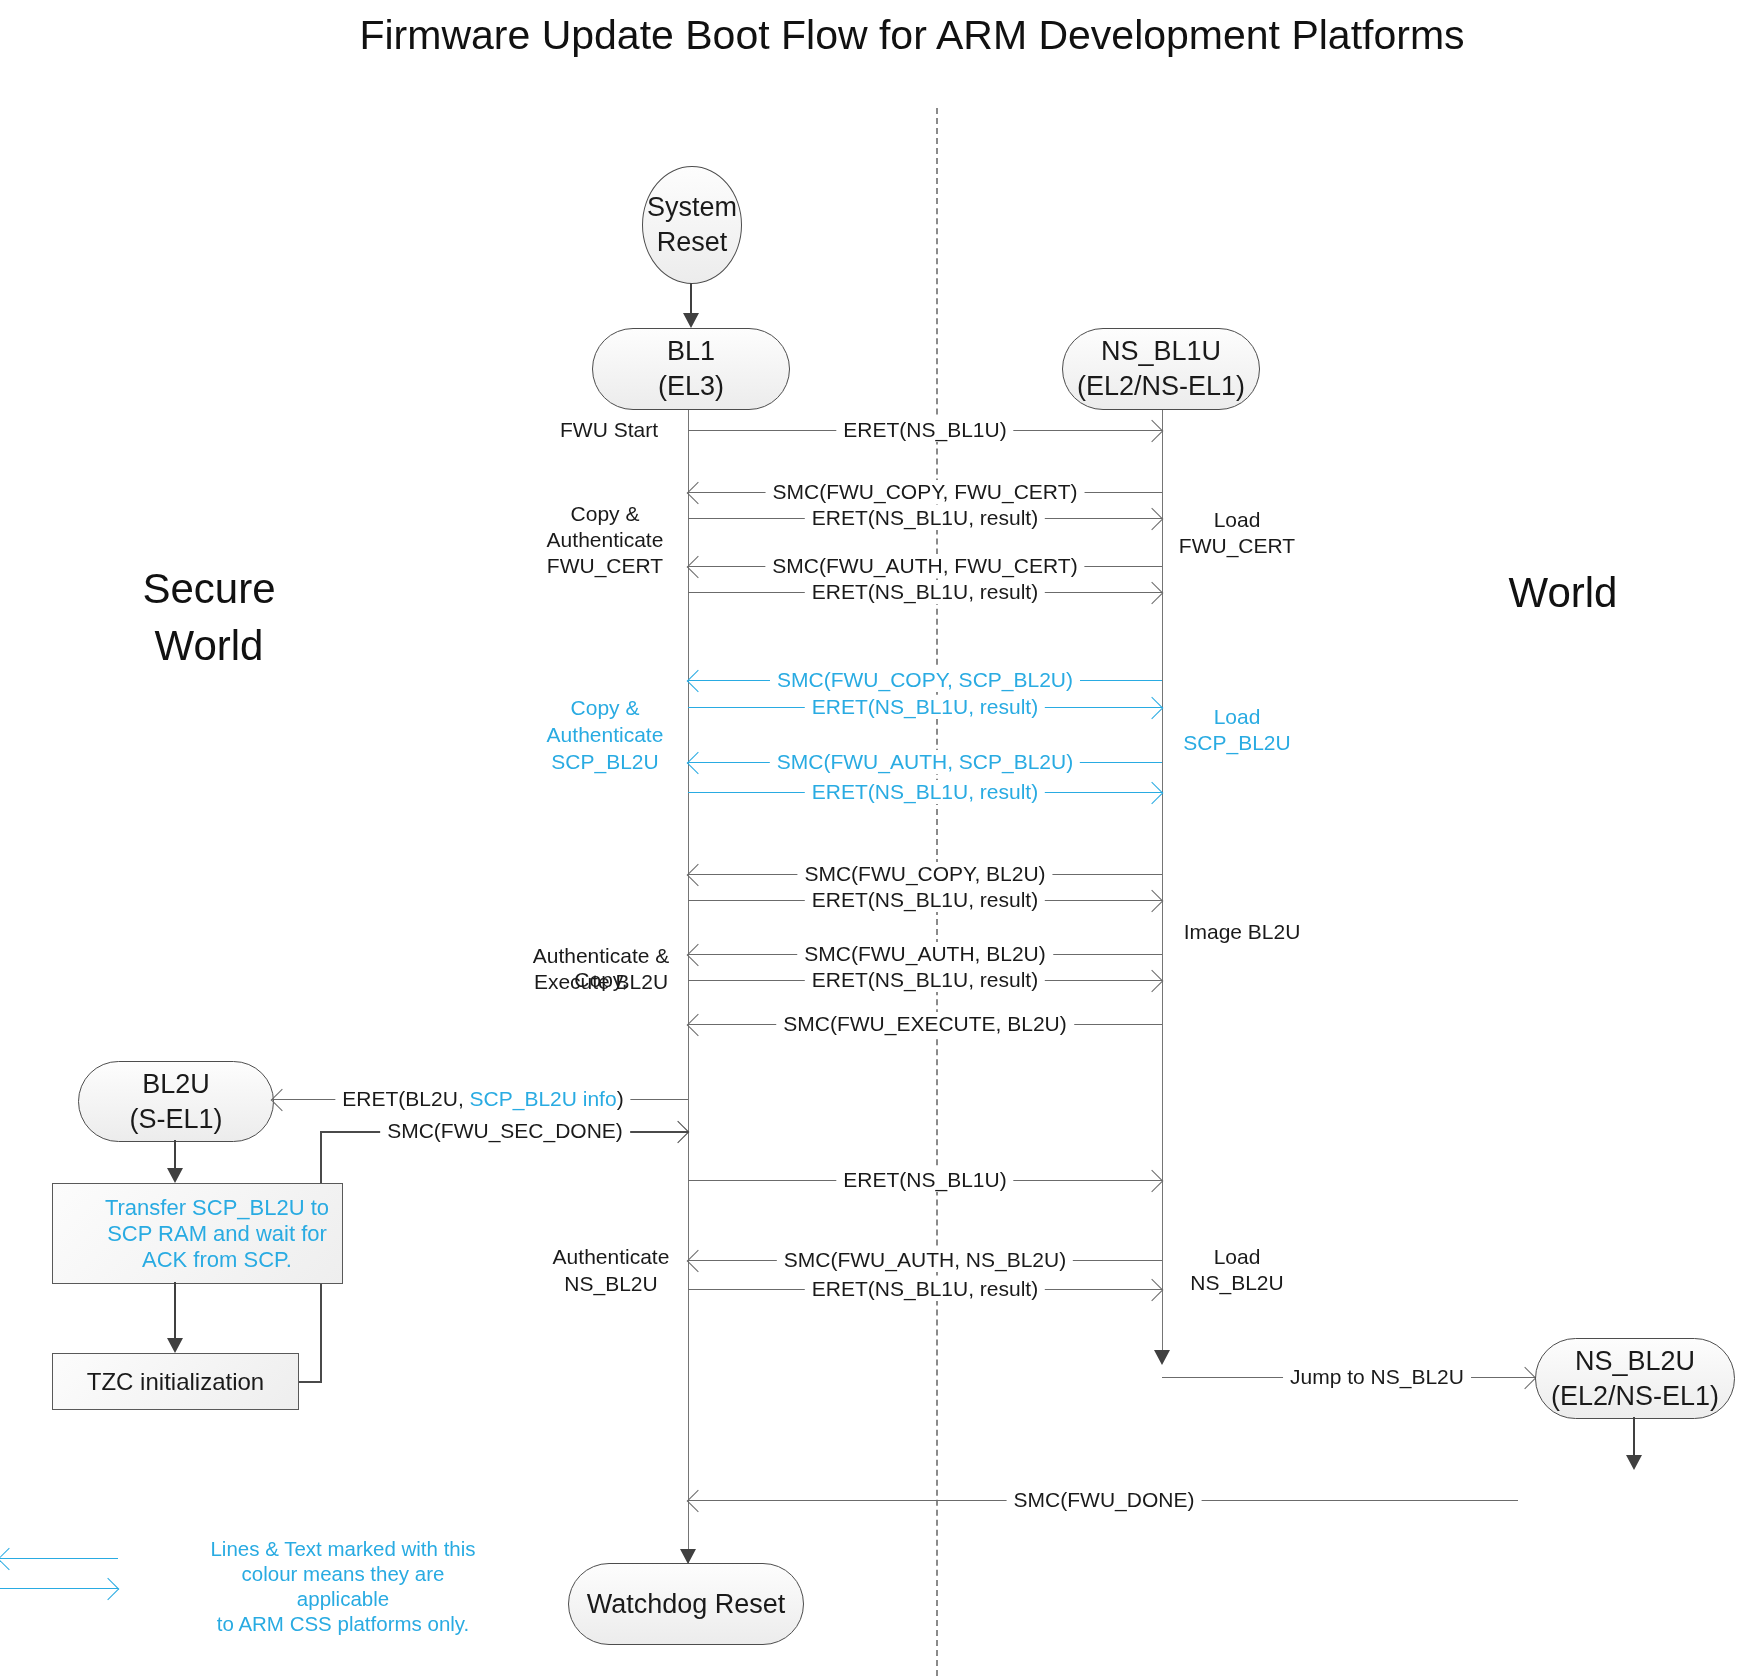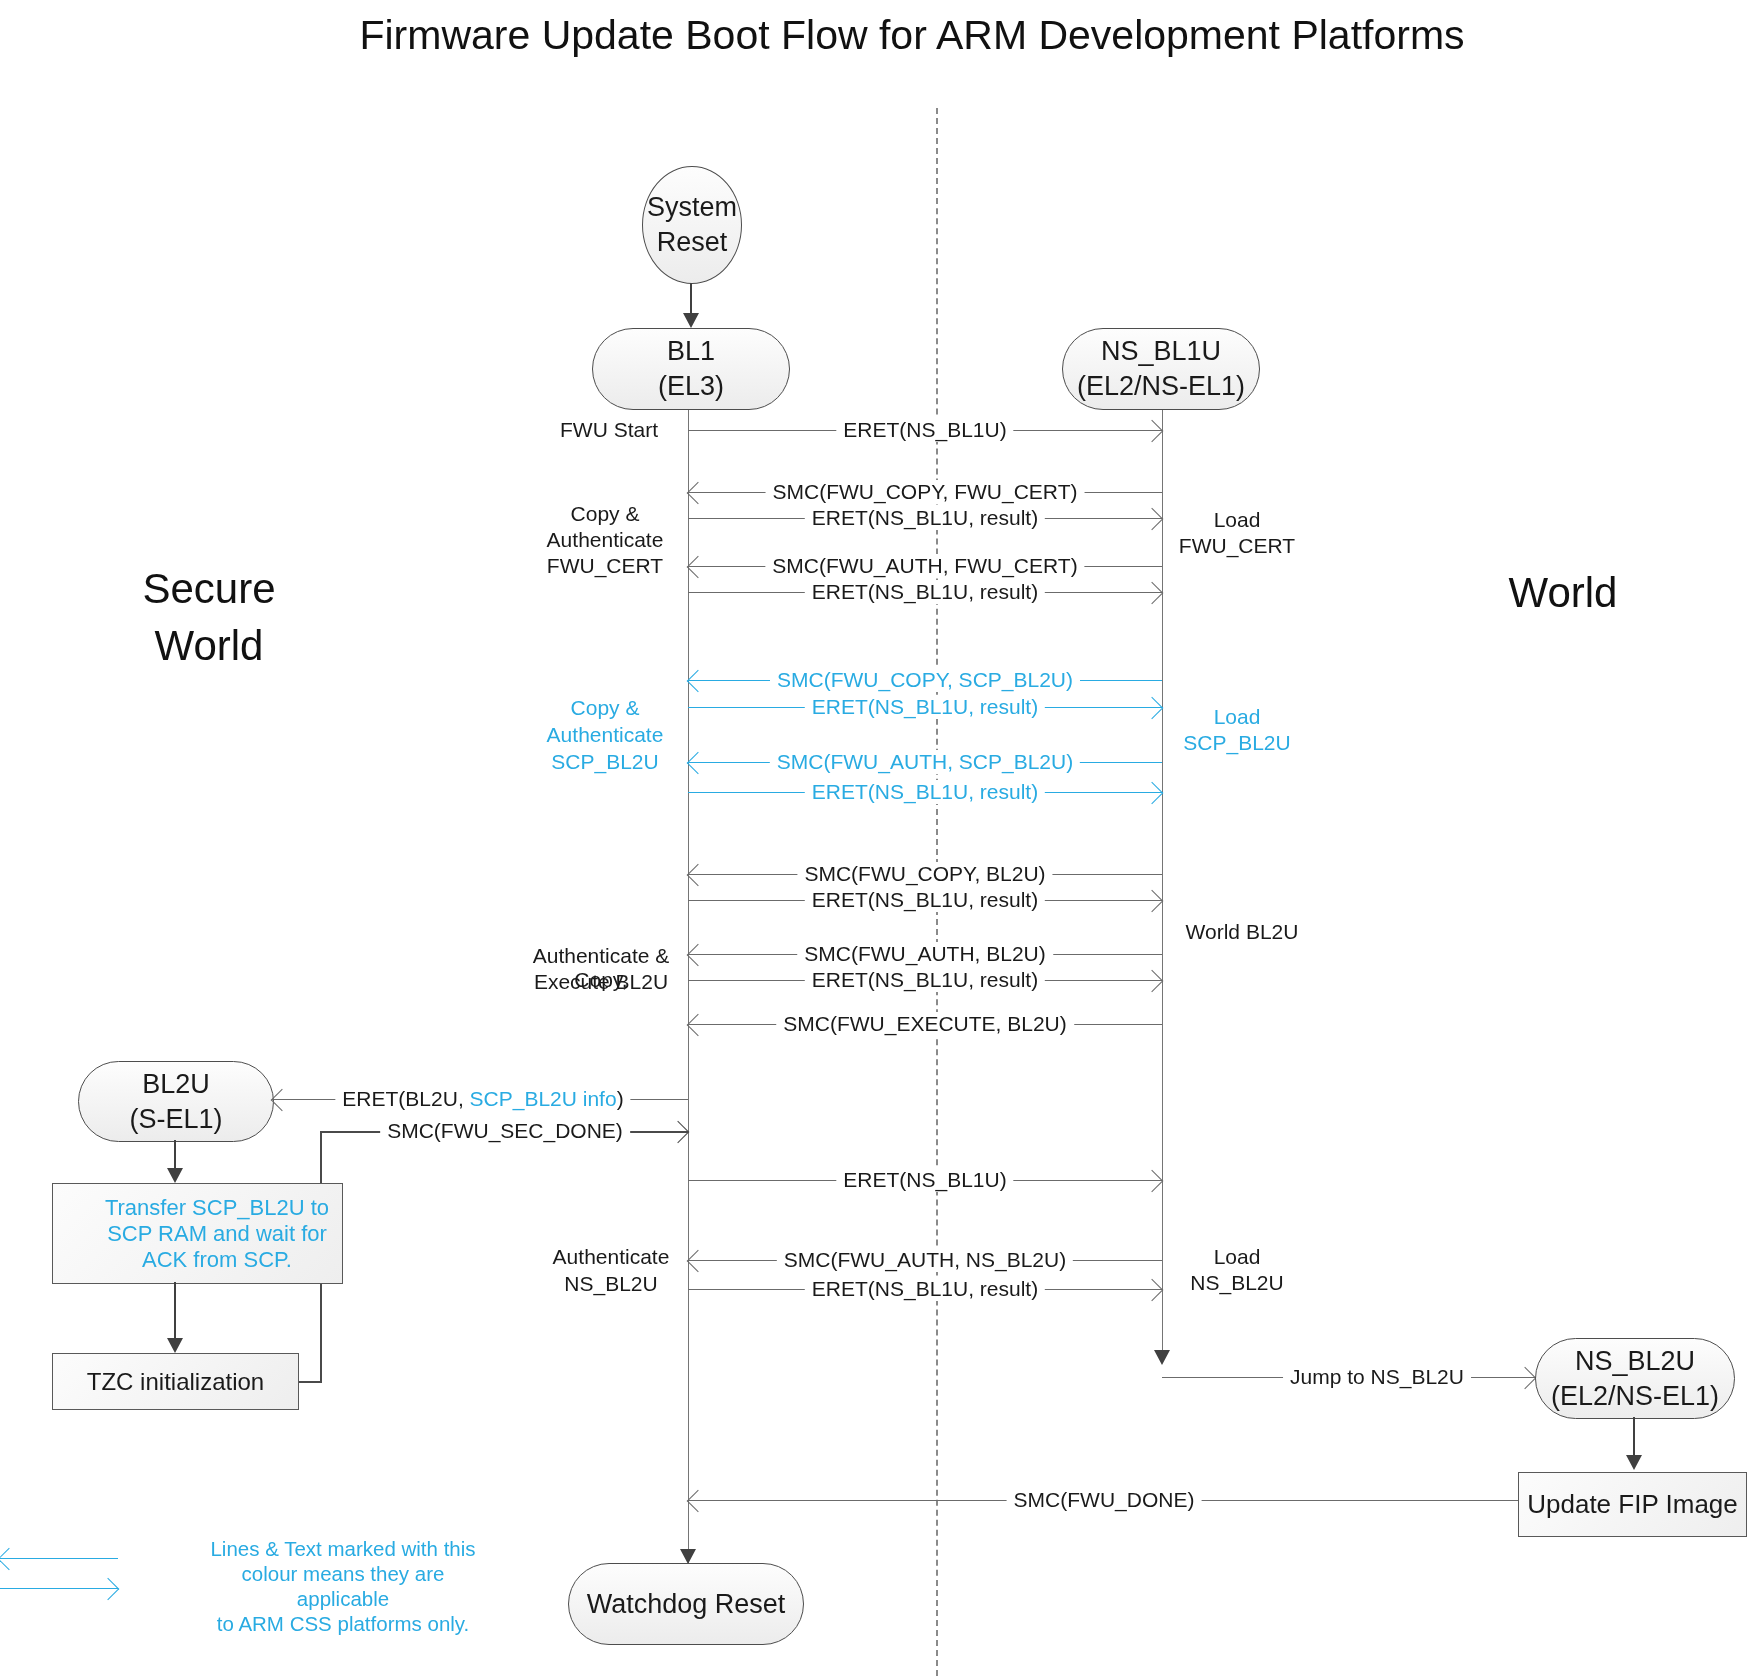--- a/index.html
+++ b/index.html
@@ -159,21 +159,21 @@
   <div class="side" style="left:601px;top:980px;">Copy,</div>
   <div class="side" style="left:601px;top:956px;">Authenticate &amp;</div>
   <div class="side" style="left:601px;top:982px;">Execute BL2U</div>
   <div class="side" style="left:611px;top:1257px;">Authenticate</div>
   <div class="side" style="left:611px;top:1284px;">NS_BL2U</div>
 
   <div class="side" style="left:1237px;top:520px;">Load</div>
   <div class="side" style="left:1237px;top:546px;">FWU_CERT</div>
   <div class="side blue-t" style="left:1237px;top:717px;">Load</div>
   <div class="side blue-t" style="left:1237px;top:743px;">SCP_BL2U</div>
-  <div class="side" style="left:1242px;top:932px;">World BL2U</div>
+  <div class="side" style="left:1242px;top:932px;">Image BL2U</div>
   <div class="side" style="left:1237px;top:1257px;">Load</div>
   <div class="side" style="left:1237px;top:1283px;">NS_BL2U</div>
 
   <div class="node" style="left:78px;top:1061px;width:194px;height:79px;">
     <div>BL2U</div>
     <div>(S-EL1)</div>
   </div>
   <div class="msg" style="left:272px;top:1099px;width:416px;"></div>
   <div class="chev l" style="left:274px;top:1091.5px;"></div>
   <div class="mlabel" style="left:483px;top:1099px;"><span>ERET(BL2U, </span><span class="blue-t">SCP_BL2U info</span><span>)</span></div>
@@ -200,23 +200,20 @@
   <div class="msg" style="left:1162px;top:1377px;width:373px;"></div>
   <div class="chev r" style="left:1517px;top:1369.5px;"></div>
   <div class="mlabel" style="left:1377px;top:1377px;">Jump to NS_BL2U</div>
 
   <div class="node" style="left:1535px;top:1338px;width:198px;height:79px;">
     <div>NS_BL2U</div>
     <div>(EL2/NS-EL1)</div>
   </div>
   <div class="thick" style="left:1633px;top:1417px;height:40px;"></div>
   <div class="tri-d" style="left:1626px;top:1455px;"></div>
-  <div class="rectbox" style="left:1518px;top:1472px;width:227px;height:63px;font-size:26px;">
-    <div>Update FIP Image</div>
-  </div>
 
   <div class="msg" style="left:688px;top:1500px;width:830px;"></div>
   <div class="chev l" style="left:690px;top:1492.5px;"></div>
   <div class="mlabel" style="left:1104px;top:1500px;">SMC(FWU_DONE)</div>
 
   <div class="node" style="left:568px;top:1563px;width:234px;height:80px;">
     <div>Watchdog Reset</div>
   </div>
 
   <div class="legend-line" style="left:0px;top:1558px;width:118px;"></div>

